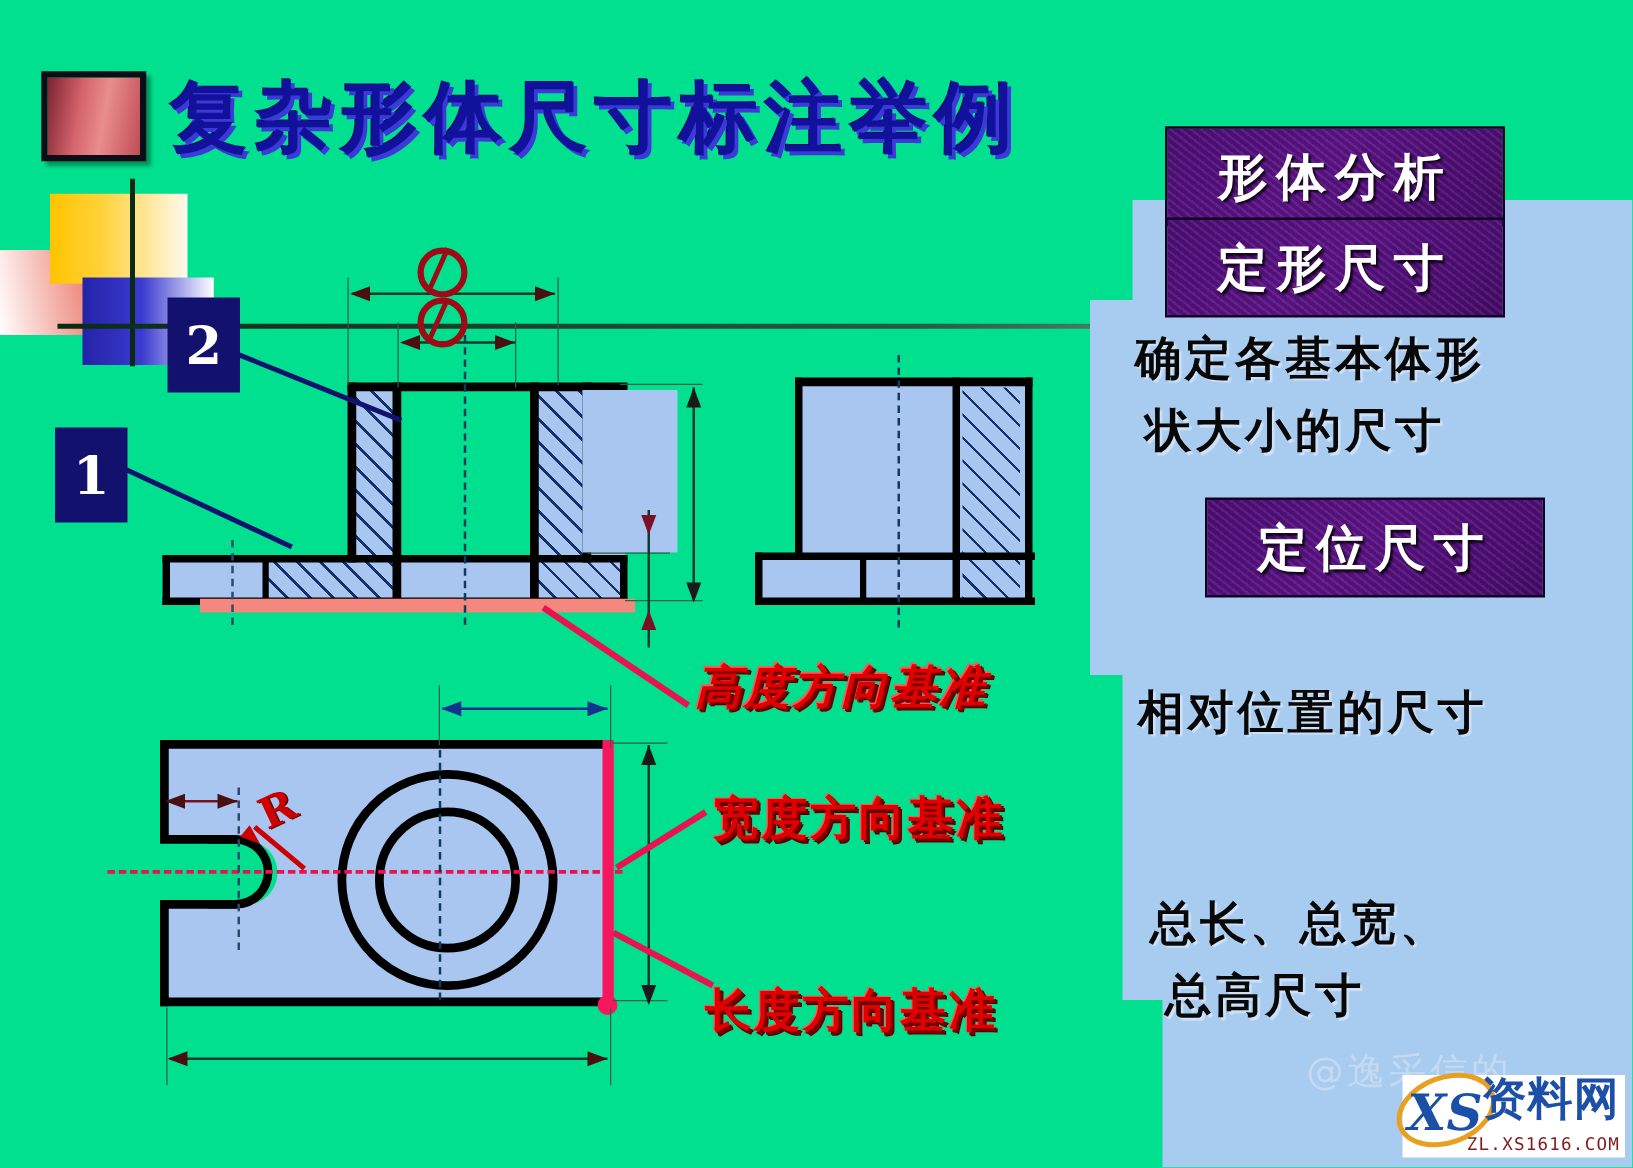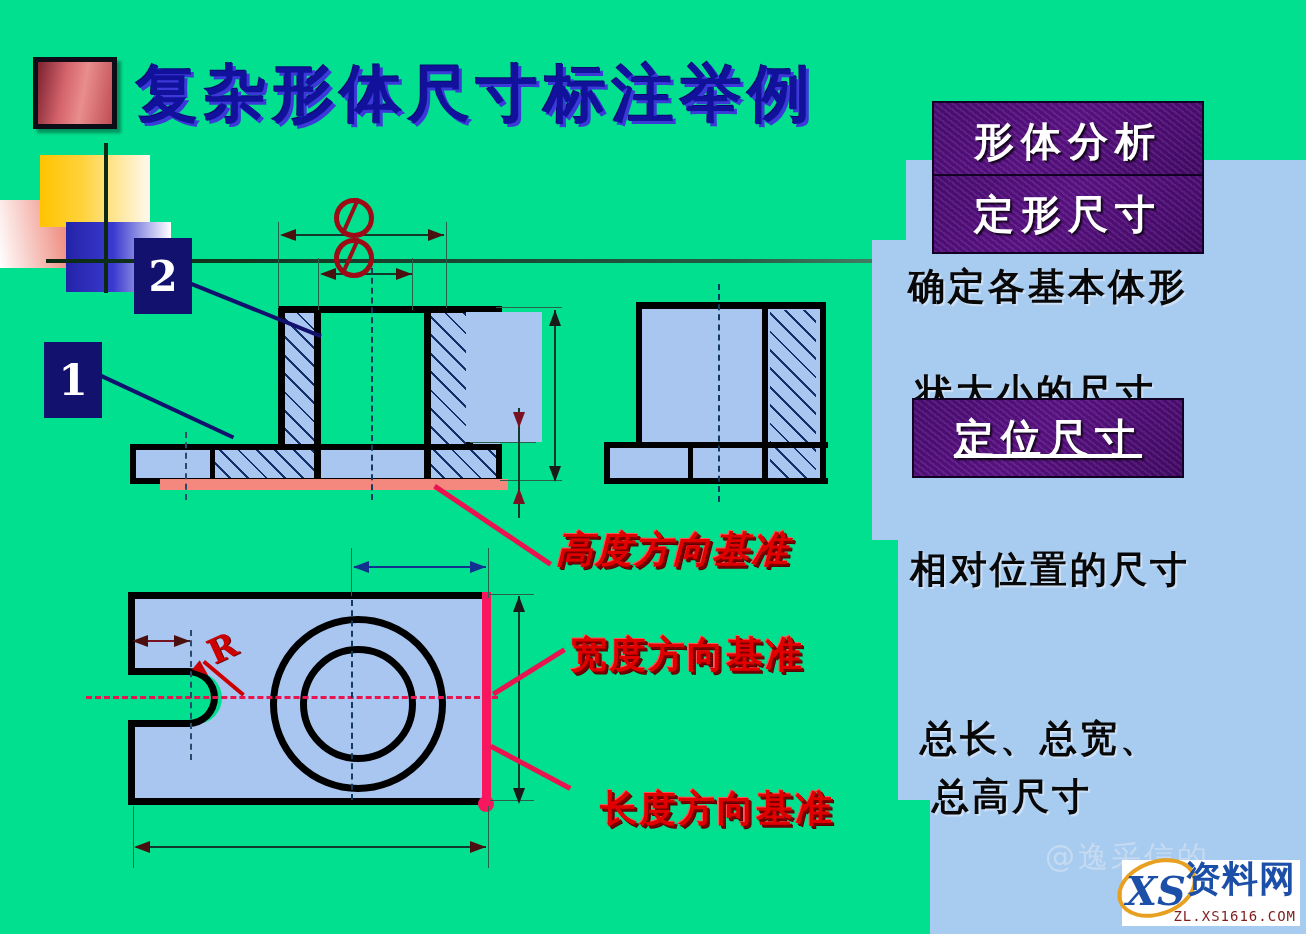--- a/index.html
+++ b/index.html
@@ -154,23 +154,23 @@
 
   <div class="panel-blue" style="left:906px;top:160px;width:400px;height:80px;"></div>
   <div class="panel-blue" style="left:872px;top:240px;width:434px;height:300px;"></div>
   <div class="panel-blue" style="left:898px;top:540px;width:408px;height:260px;"></div>
   <div class="panel-blue" style="left:930px;top:800px;width:376px;height:134px;"></div>
 
   <div class="hdr-box" style="left:932px;top:70px;width:268px;height:76px;margin-top:31px;">形体分析</div>
 
   <div class="hdr-box" style="left:932px;top:174px;width:268px;height:76px;">定形尺寸</div>
   <div class="desc" style="left:908px;top:262px;">确定各基本体形</div>
-  <div class="desc" style="left:916px;top:320px;margin-top:48px;">状大小的尺寸</div>
-
-  <div class="hdr-box" style="left:912px;top:398px;width:268px;height:76px;text-decoration:underline;">定位尺寸</div>
+  <div class="desc" style="left:916px;top:320px;">状大小的尺寸</div>
+
+  <div class="hdr-box" style="left:964px;top:398px;width:268px;height:76px;">定位尺寸</div>
   <div class="desc" style="left:910px;top:545px;">相对位置的尺寸</div>
 
   <div class="desc" style="left:932px;top:772px;">总高尺寸</div>
   <div class="desc" style="left:920px;top:714px;">总长、总宽、</div>
 
 
   <div class="part" style="left:130px;top:444px;width:370px;height:40px;"></div>
   <div class="part" style="left:278px;top:310px;width:222px;height:140px;"></div>
 
   <div class="part" style="left:318px;top:310px;width:110px;height:136px;background:#00e08f;"></div>
@@ -289,21 +289,21 @@
   <div class="leader" style="left:102px;top:374px;width:146px;transform:rotate(25deg);"></div>
   <div class="badge badge-1">1</div>
 
   <div class="red-leader" style="left:436px;top:484px;width:140px;transform:rotate(34deg);"></div>
   <div class="red-label" style="left:556px;top:525px;font-style:italic;">高度方向基准</div>
 
   <div class="red-leader" style="left:492px;top:692px;width:84px;transform:rotate(-32deg);"></div>
   <div class="red-label" style="left:570px;top:630px;">宽度方向基准</div>
 
   <div class="red-leader" style="left:492px;top:744px;width:90px;transform:rotate(28deg);"></div>
-  <div class="red-label" style="left:600px;top:784px;">长度方向基准</div>
+  <div class="red-label" style="left:564px;top:784px;">长度方向基准</div>
 
   <div class="wm-text">@逸采信的</div>
   <div class="wm-box"></div>
   <div class="wm-ell"></div>
   <div class="wm-xs">XS</div>
   <div class="wm-cn">资料网</div>
   <div class="wm-url">ZL.XS1616.COM</div>
 
 </div>
 

